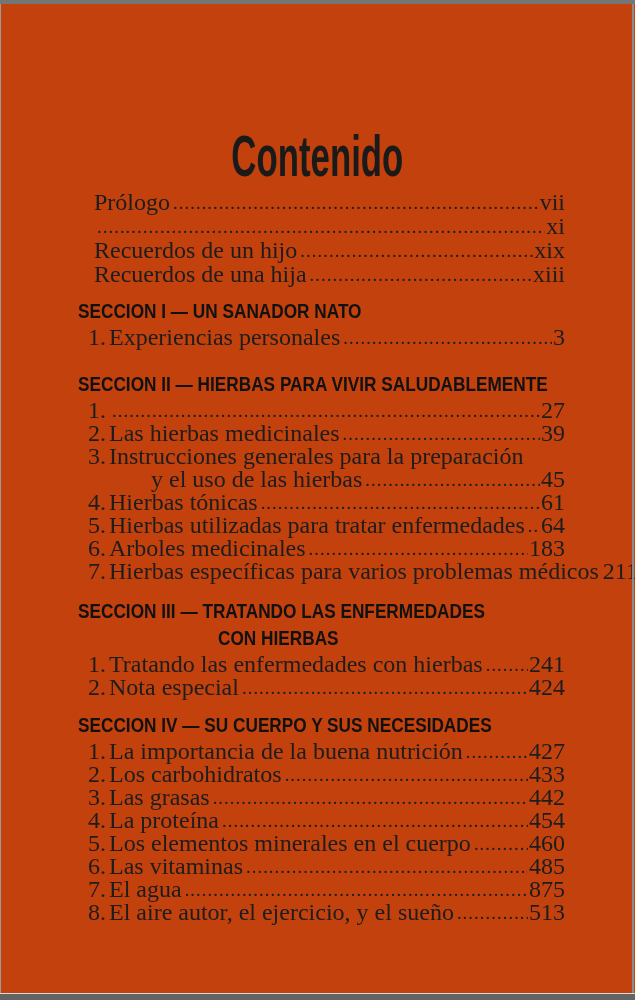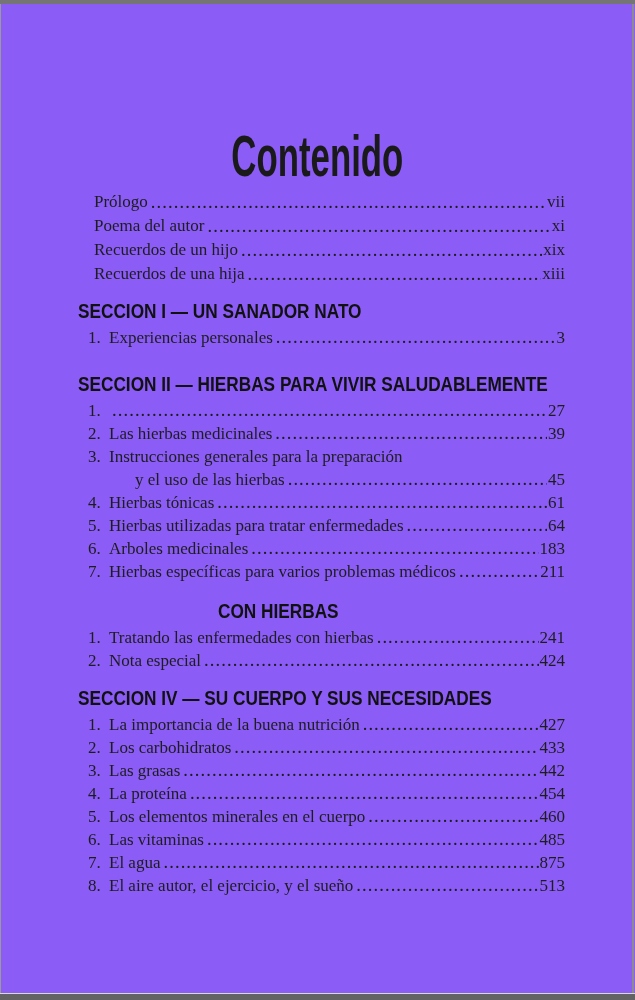--- a/index.html
+++ b/index.html
@@ -1,20 +1,20 @@
 <!DOCTYPE html>
 <html><head>
 <meta charset="utf-8">
 <style>
   html, body { margin: 0; padding: 0; background: #ffffff; }
   .page {
     position: relative;
     width: 635px;
     height: 1000px;
-    background: #8b5cf6;
+    background: #c2410c;
     overflow: hidden;
     font-family: "Liberation Serif", serif;
     color: #1d1d1d;
   }
   
   .rule-top    { position: absolute; top: 0; left: 0; width: 635px; height: 4px; background: #757575; }
   .rule-bottom { position: absolute; bottom: 0; left: 0; width: 635px; height: 6px; background: #636363; border-top: 1px solid #d9d9d9; }
   .rule-left   { position: absolute; top: 4px; bottom: 6px; left: 0; width: 1px; background: #9a9a9a; }
   .rule-right  { position: absolute; top: 4px; bottom: 6px; right: 1px; width: 2px; background: #8c8c8c; }
 
@@ -35,21 +35,21 @@
     transform-origin: center center;
     white-space: nowrap;
   }
 
   .fm { margin: 4px 70px 0 94px; }
   .fm .row { height: 24px; line-height: 24px; }
 
   .row {
     display: flex;
     align-items: center;
-    font-size: 17px;
+    font-size: 24px;
     white-space: nowrap;
   }
   .leader {
     flex: 1;
     overflow: hidden;
     margin: 0 1px 0 3px;
     white-space: nowrap;
   }
   .leader::after {
     content: "..........................................................................................................................";
@@ -73,21 +73,21 @@
     transform: scaleX(0.82);
     transform-origin: left center;
     white-space: nowrap;
   }
   .sec-heading .h2line { margin-left: 140px; }
 
   .items { margin: 1px 70px 0 88px; }
   .items .row { height: 23px; line-height: 23px; }
   .num { flex: none; width: 14px; text-align: left; }
   .gap { flex: none; width: 7px; }
-  .cont { margin-left: 47px; }
+  .cont { margin-left: 63px; }
   .lbl { flex: none; }
 
   .sec1 { margin-top: 12px; }
   .sec2 { margin-top: 22px; }
   .sec3 { margin-top: 15px; }
   .sec4 { margin-top: 13px; }
 </style>
 </head>
 <body>
 
@@ -101,21 +101,20 @@
     <span>Contenido</span>
   </div>
 
   <div class="fm">
     <div class="row">
       <span class="lbl">Prólogo</span>
       <span class="leader"></span>
       <span class="pg">vii</span>
     </div>
     <div class="row">
-      <span class="lbl">Poema del autor</span>
       <span class="leader"></span>
       <span class="pg">xi</span>
     </div>
     <div class="row">
       <span class="lbl">Recuerdos de un hijo</span>
       <span class="leader"></span>
       <span class="pg">xix</span>
     </div>
     <div class="row">
       <span class="lbl">Recuerdos de una hija</span>
@@ -193,20 +192,23 @@
           <span class="gap"></span>
         <span class="lbl">Hierbas específicas para varios problemas médicos</span>
         <span class="leader"></span>
         <span class="pg">211</span>
       </div>
     </div>
   </div>
 
   <div class="sec3">
     <div class="sec-heading">
+      <span class="h">SECCION III — TRATANDO LAS ENFERMEDADES</span>
+    </div>
+    <div class="sec-heading">
       <span class="h h2line">CON HIERBAS</span>
     </div>
     <div class="items">
       <div class="row">
         <span class="num">1.</span>
           <span class="gap"></span>
         <span class="lbl">Tratando las enfermedades con hierbas</span>
         <span class="leader"></span>
         <span class="pg">241</span>
       </div>

